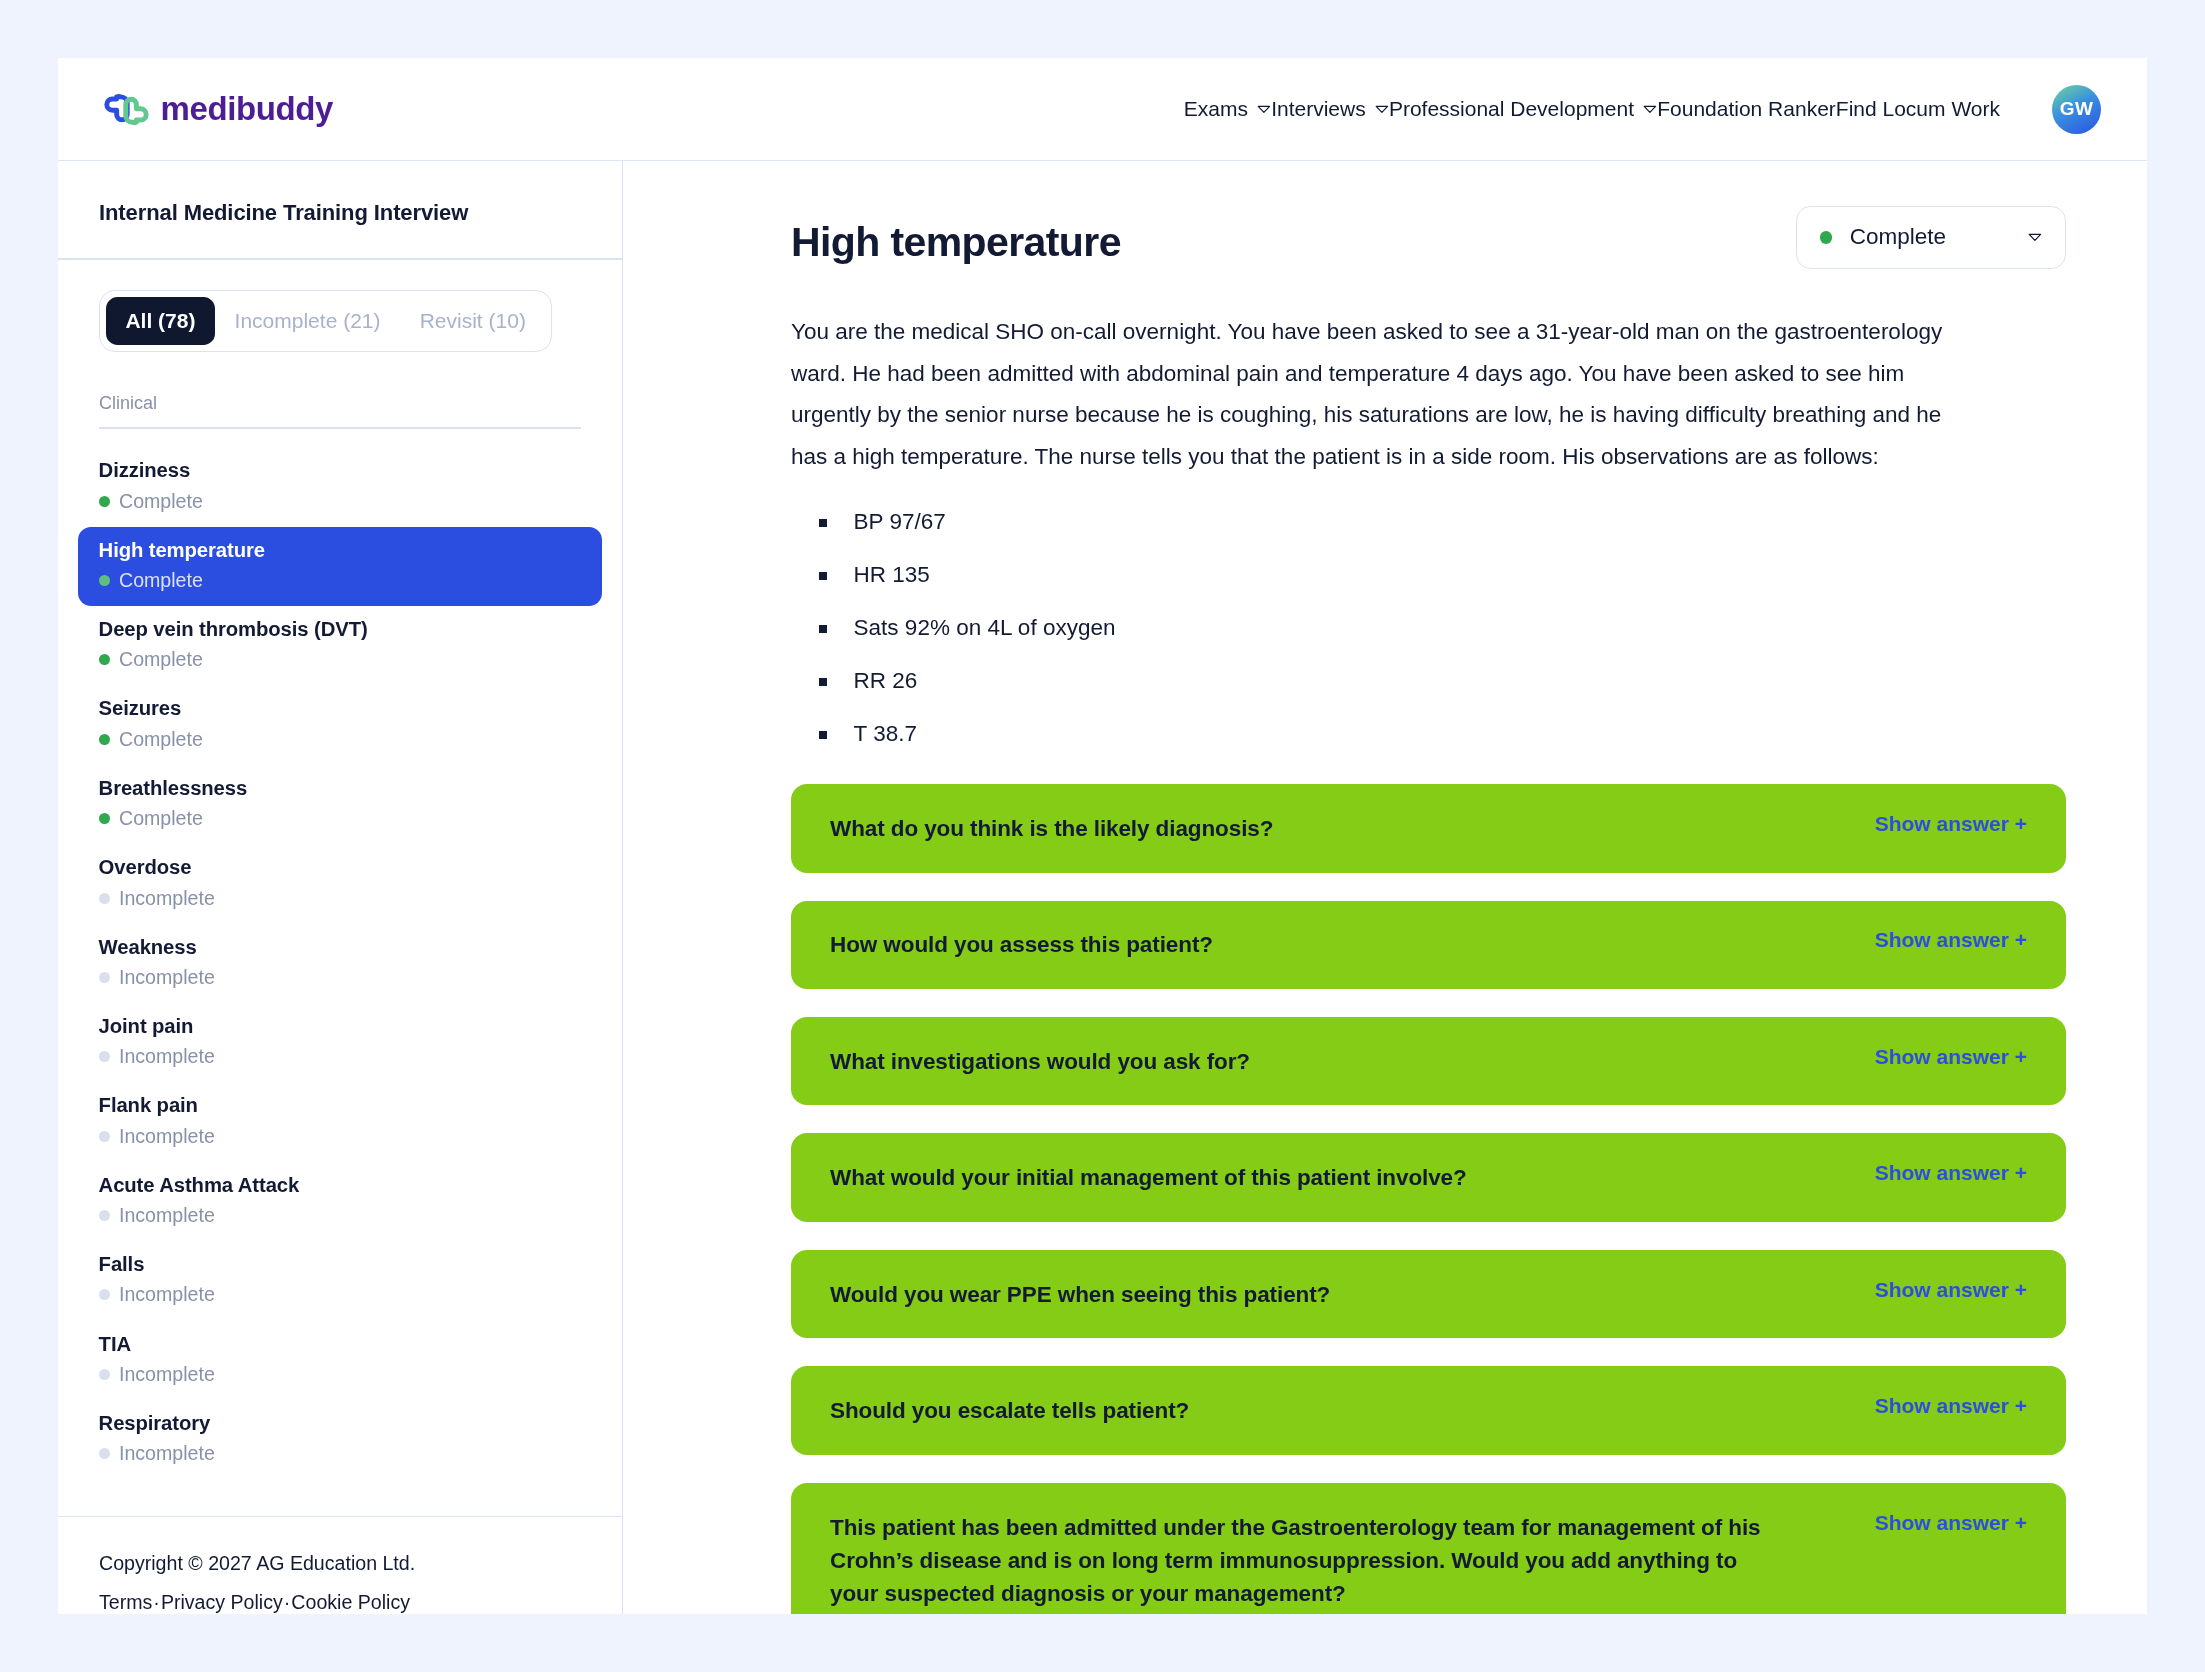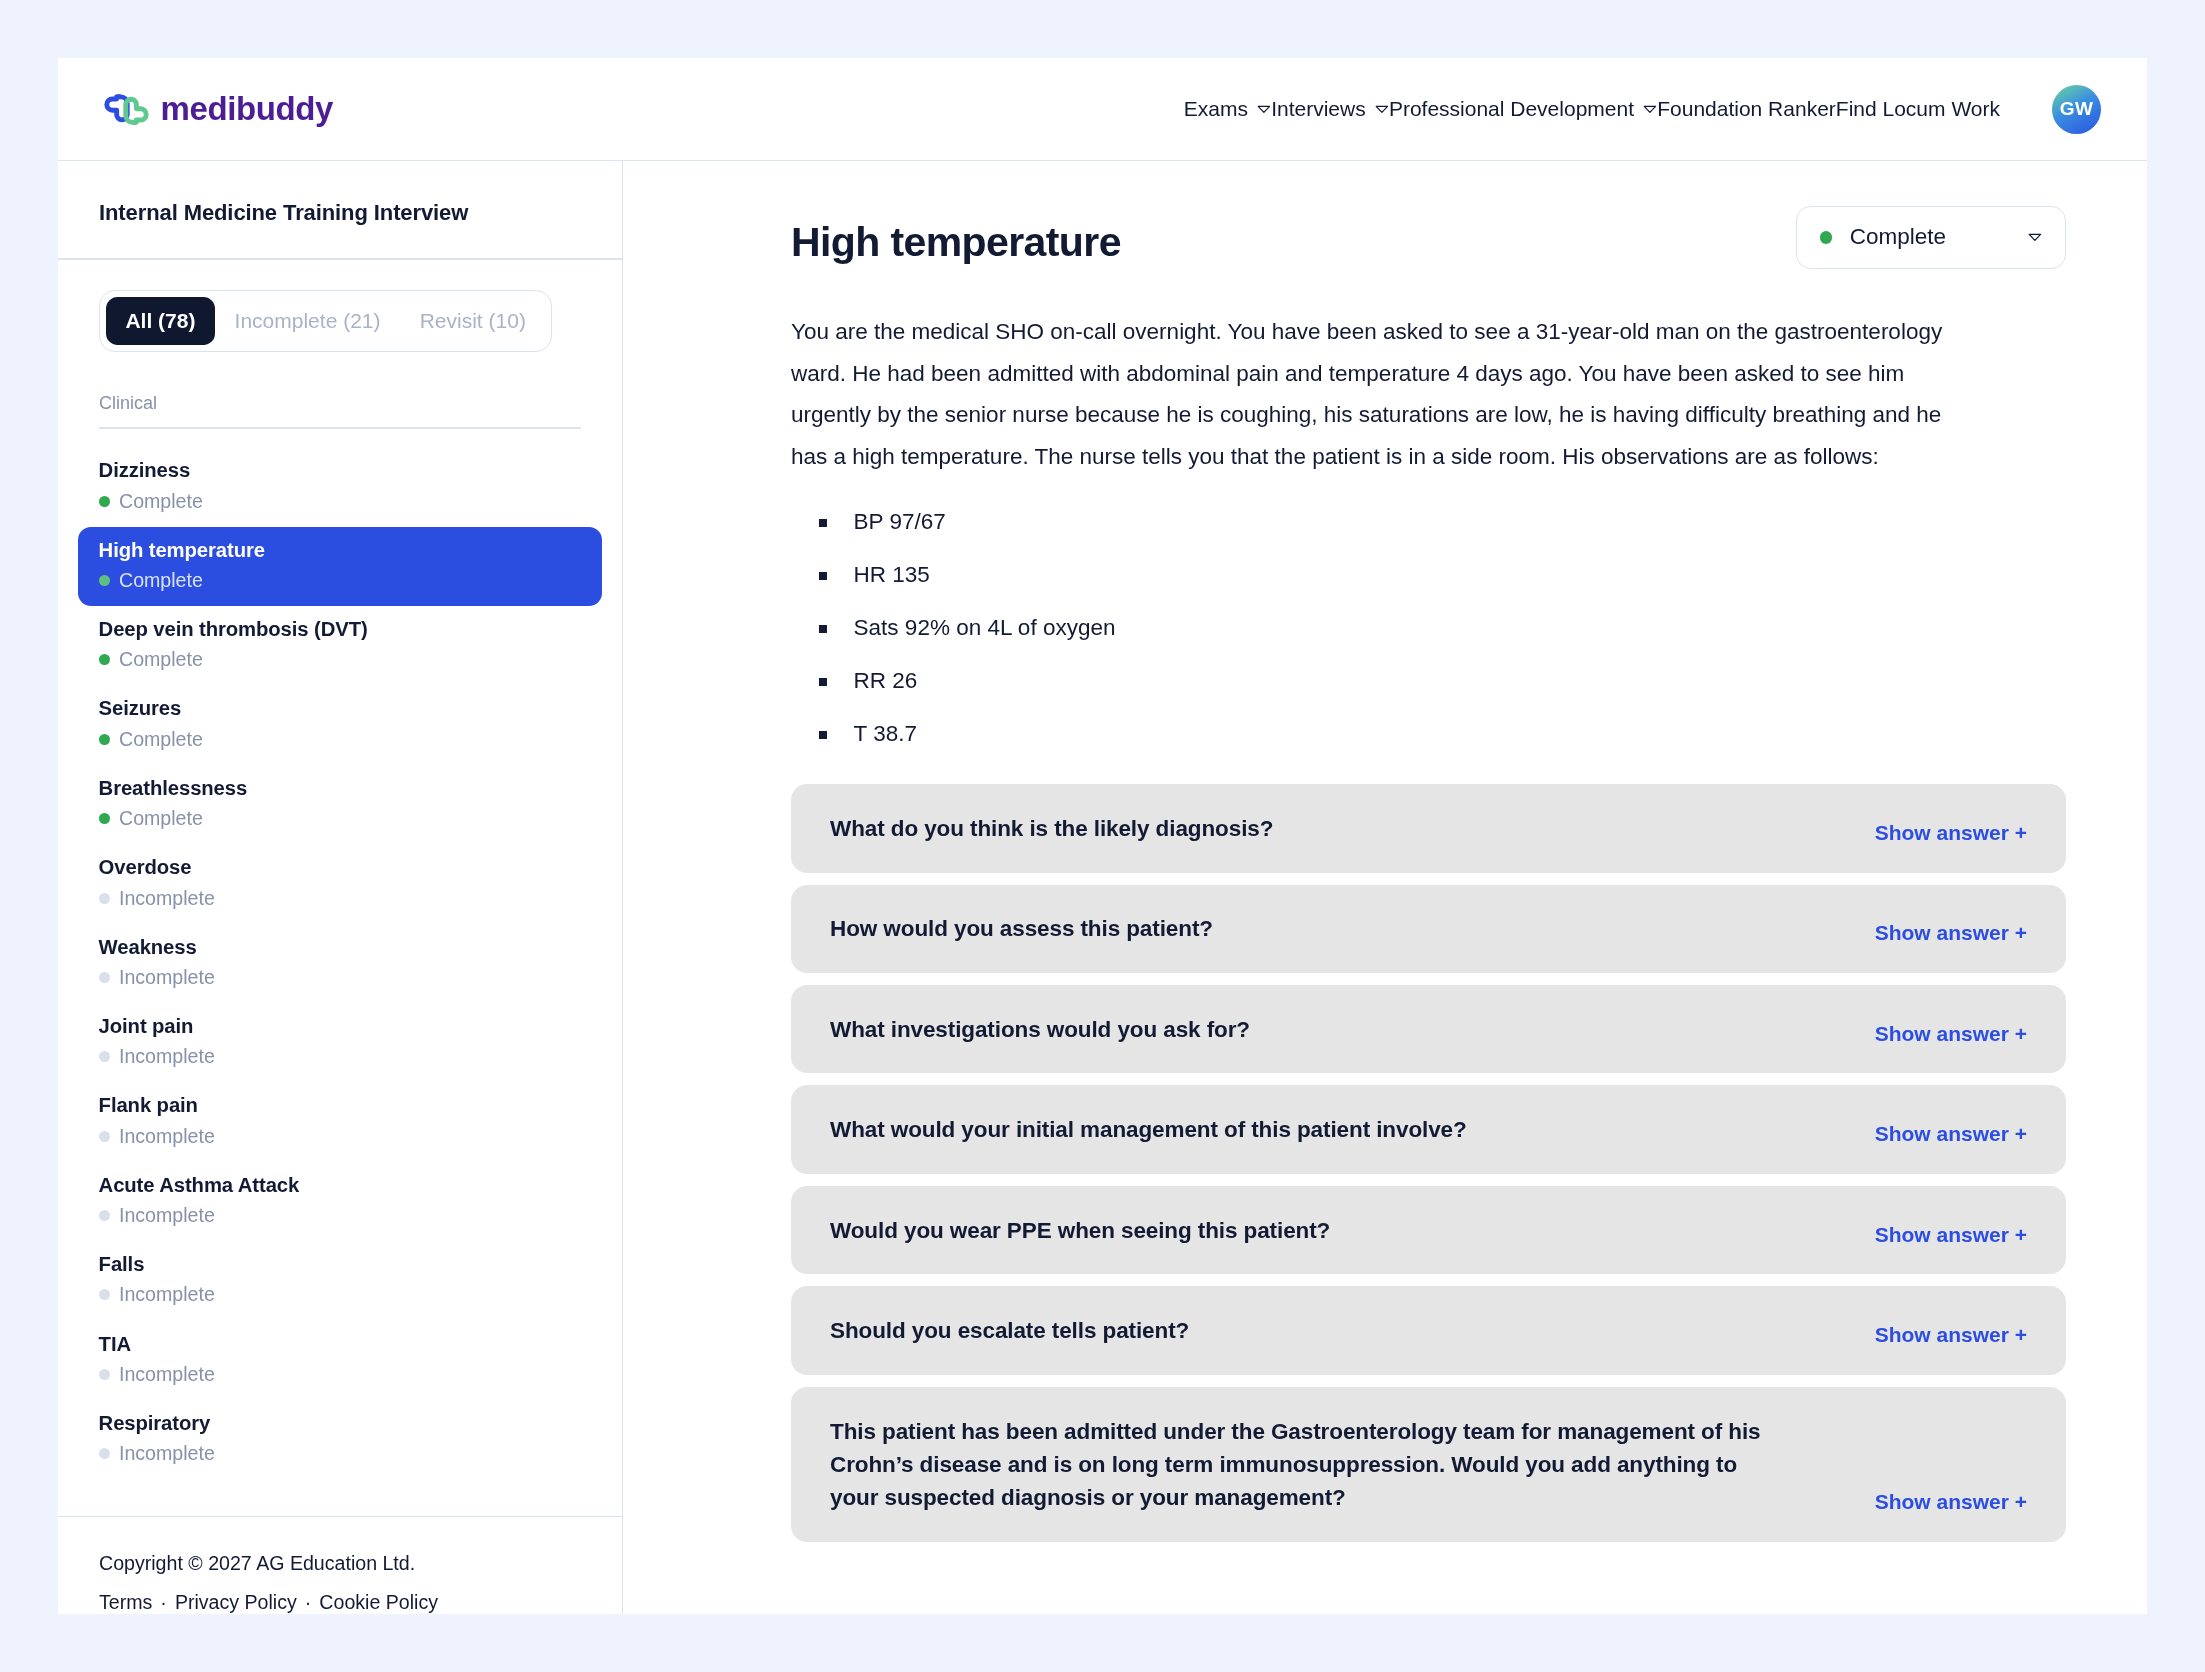--- a/index.html
+++ b/index.html
@@ -214,21 +214,21 @@
   }
   .copyright {
     font-size: 19.6px;
     color: #131a33;
     font-weight: 400;
   }
   .legal-links {
     margin-top: 16px;
     display: flex;
     align-items: center;
-    gap: 8px;
+    gap: 1px;
     font-size: 19.6px;
     color: #131a33;
   }
   .legal-links a {
     color: #131a33;
     text-decoration: none;
     cursor: pointer;
   }
   .legal-sep { color: #131a33; }
 
@@ -296,26 +296,26 @@
     left: 0;
     top: 12.3px;
     width: 8px;
     height: 8px;
     background: #131a33;
   }
 
   .qa-list { margin-top: 35px; }
 
   .qa-card {
-    background: #e5e5e5;
+    background: #84cc16;
     border-radius: 16px;
     padding: 27.6px 39px;
-    margin-bottom: 12px;
-    display: flex;
-    align-items: flex-end;
+    margin-bottom: 28px;
+    display: flex;
+    align-items: flex-start;
     justify-content: space-between;
     gap: 29px;
     min-height: 83px;
     cursor: pointer;
   }
   .qa-text {
     font-size: 22.5px;
     font-weight: 700;
     color: #131a33;
     line-height: 1.48;

